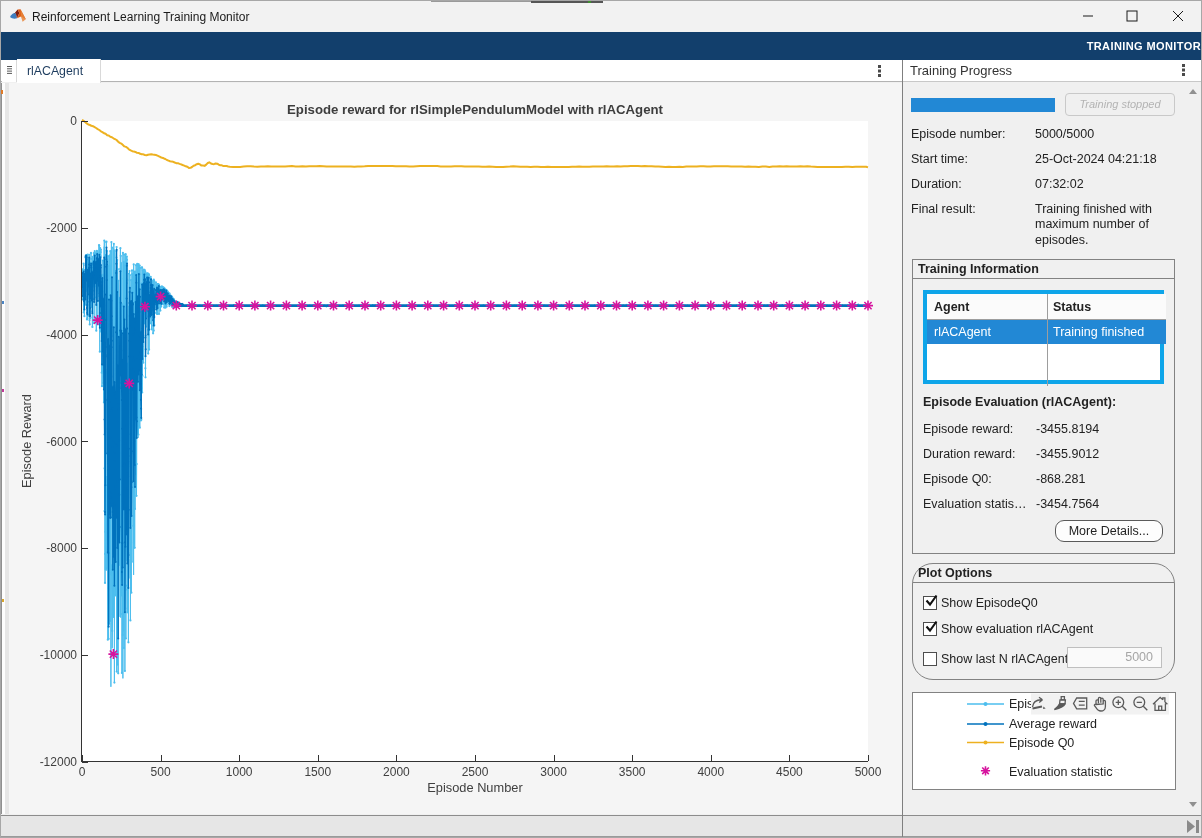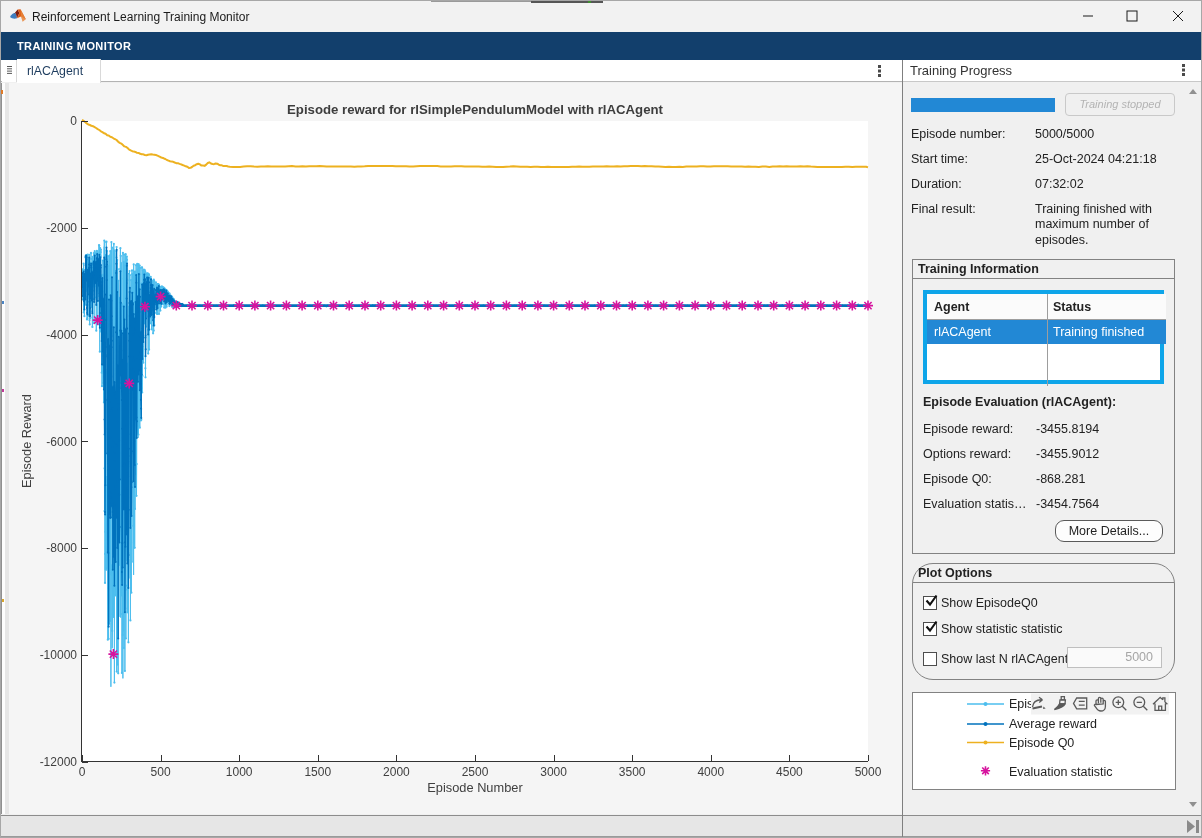--- a/index.html
+++ b/index.html
@@ -1,20 +1,20 @@
 <!DOCTYPE html>
 <html><head><meta charset="utf-8"><style>
 * { margin:0; padding:0; box-sizing:border-box; }
 html,body { width:1202px; height:838px; overflow:hidden; font-family:"Liberation Sans", sans-serif; }
 body { position:relative; background:#f0f0f0; border:1px solid #a7a7a7; }
 .abs { position:absolute; }
 .titlebar { left:0; top:0; width:1202px; height:31px; background:#f2f2f2; }
 .titletext { left:31px; top:9px; font-size:12px; color:#1a1a1a; }
 .topdark { left:530px; top:0; width:72px; height:2px; background:#565656; }
-.ribbon { left:0; top:31px; width:1200px; height:28px; background:#123f6c; color:#fff; font-size:11px; font-weight:bold; line-height:28px; padding-left:16px; letter-spacing:0.4px; }
+.ribbon { left:0; top:31px; width:1200px; height:28px; background:#123f6c; color:#fff; font-size:11px; font-weight:bold; line-height:28px; padding-left:16px; letter-spacing:0.4px;text-align:right; }
 .tabrow { left:0; top:59px; width:901px; height:22px; background:#ffffff; border-bottom:1px solid #b3b3b3; }
 .grip { left:1px; top:59px; width:15px; height:22px; background:#fff; border-right:1px solid #d9d9d9; }
 .tab { left:16px; top:57.5px; width:84px; height:26.5px; background:#fff; border-right:1px solid #d9d9d9; color:#1d3c5e; font-size:12.3px; line-height:24px; padding-left:10px; }
 .fig { position:absolute; left:0; top:82px; }
 .divider { left:901px; top:59px; width:1px; height:778px; background:#7f7f7f; z-index:5; }
 .rheader { left:902px; top:59px; width:300px; height:22px; background:#fff; border-bottom:1px solid #c8c8c8; color:#333; font-size:13px; line-height:21px; padding-left:7px; }
 .rbody { left:902px; top:82px; width:300px; height:732px; background:#f0f0f0; }
 .lbl { position:absolute; font-size:12.5px; color:#222; }
 .panel { position:absolute; border:1px solid #828282; }
 .ptitle { position:absolute; left:0; top:0; width:100%; height:19px; border-bottom:1px solid #828282; font-weight:bold; font-size:12.5px; color:#222; line-height:19px; padding-left:5px; }
@@ -1587,41 +1587,41 @@
  <div class="trow"></div>
  <div class="abs" style="left:120px;top:0;width:1px;height:92px;background:#9d9d9d;"></div>
  <div class="lbl" style="left:7px;top:6px;font-weight:bold;">Agent</div>
  <div class="lbl" style="left:126px;top:6px;font-weight:bold;">Status</div>
  <div class="lbl" style="left:7px;top:31px;color:#fff;">rlACAgent</div>
  <div class="lbl" style="left:126px;top:31px;color:#fff;">Training finished</div>
 </div>
 <div class="lbl" style="left:922px;top:394px;font-weight:bold;">Episode Evaluation (rlACAgent):</div>
 <div class="lbl" style="left:922px;top:421px;">Episode reward:</div>
 <div class="lbl" style="left:1035px;top:421px;">-3455.8194</div>
-<div class="lbl" style="left:922px;top:446px;">Options reward:</div>
+<div class="lbl" style="left:922px;top:446px;">Duration reward:</div>
 <div class="lbl" style="left:1035px;top:446px;">-3455.9012</div>
 <div class="lbl" style="left:922px;top:471px;">Episode Q0:</div>
 <div class="lbl" style="left:1035px;top:471px;">-868.281</div>
 <div class="lbl" style="left:922px;top:496px;">Evaluation statis…</div>
 <div class="lbl" style="left:1035px;top:496px;">-3454.7564</div>
 <div class="abs mdbtn">More Details...</div>
 
 <div class="panel" style="left:911px;top:562px;width:263px;height:117px;border-radius:21px;">
  <div class="ptitle">Plot Options</div>
 </div>
 <div class="cbox" style="left:922px;top:595px;"></div>
 <svg class="abs" style="left:923px;top:592px" width="15" height="15" viewBox="0 0 15 15">
     <path d="M2.5 7.5 L6 11.5 L12.5 2.5" stroke="#111" stroke-width="2.1" fill="none"></path>
   </svg>
 <div class="lbl" style="left:940px;top:595px;">Show EpisodeQ0</div>
 <div class="cbox" style="left:922px;top:621px;"></div>
 <svg class="abs" style="left:923px;top:618px" width="15" height="15" viewBox="0 0 15 15">
     <path d="M2.5 7.5 L6 11.5 L12.5 2.5" stroke="#111" stroke-width="2.1" fill="none"></path>
   </svg>
-<div class="lbl" style="left:940px;top:621px;">Show statistic statistic</div>
+<div class="lbl" style="left:940px;top:621px;">Show evaluation rlACAgent</div>
 <div class="cbox" style="left:922px;top:651px;"></div>
 <div class="lbl" style="left:940px;top:651px;">Show last N rlACAgent</div>
 <div class="abs ninput">5000</div>
 
 <div class="abs legend"></div>
 <svg class="legend-art" width="264" height="98" viewBox="911 691 264 98">
 <g stroke-width="1.6" fill="none">
 <line x1="966" y1="703" x2="1003" y2="703" stroke="#4dbeee"></line>
 <line x1="966" y1="723" x2="1003" y2="723" stroke="#0072bd"></line>
 <line x1="966" y1="741.5" x2="1003" y2="741.5" stroke="#edb120"></line>

